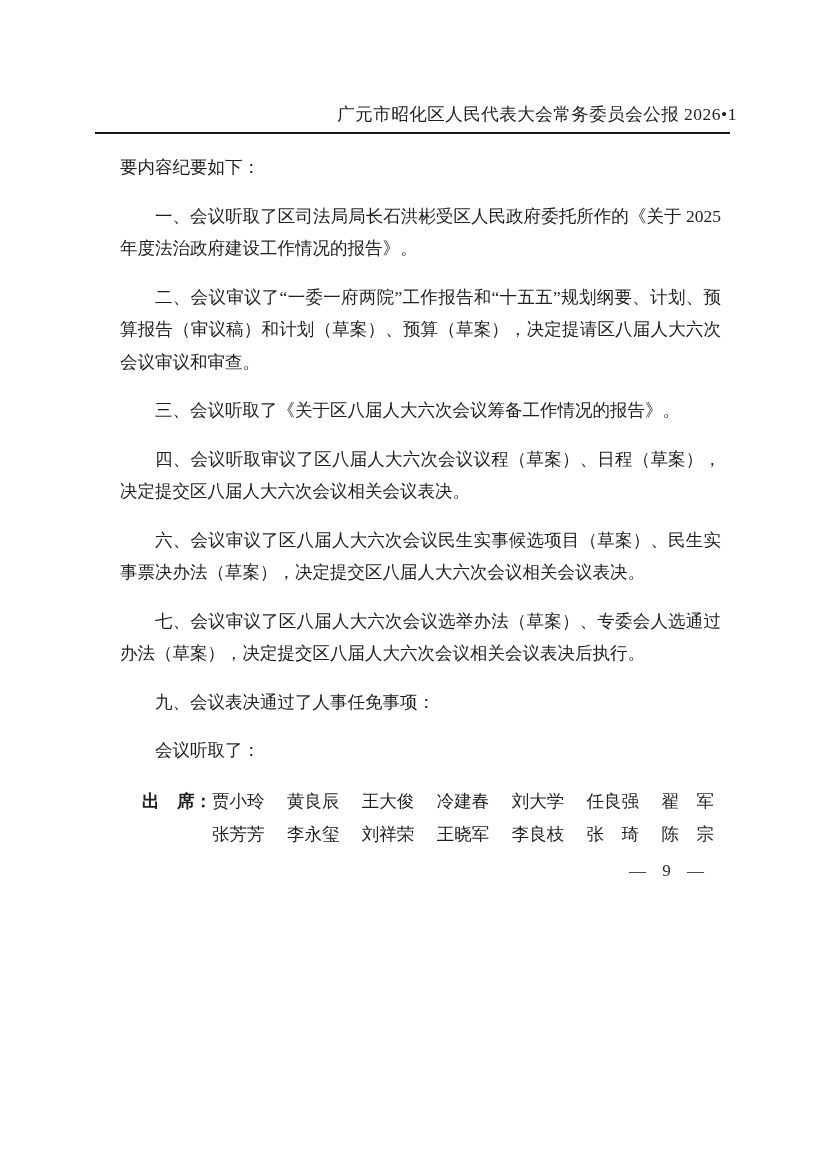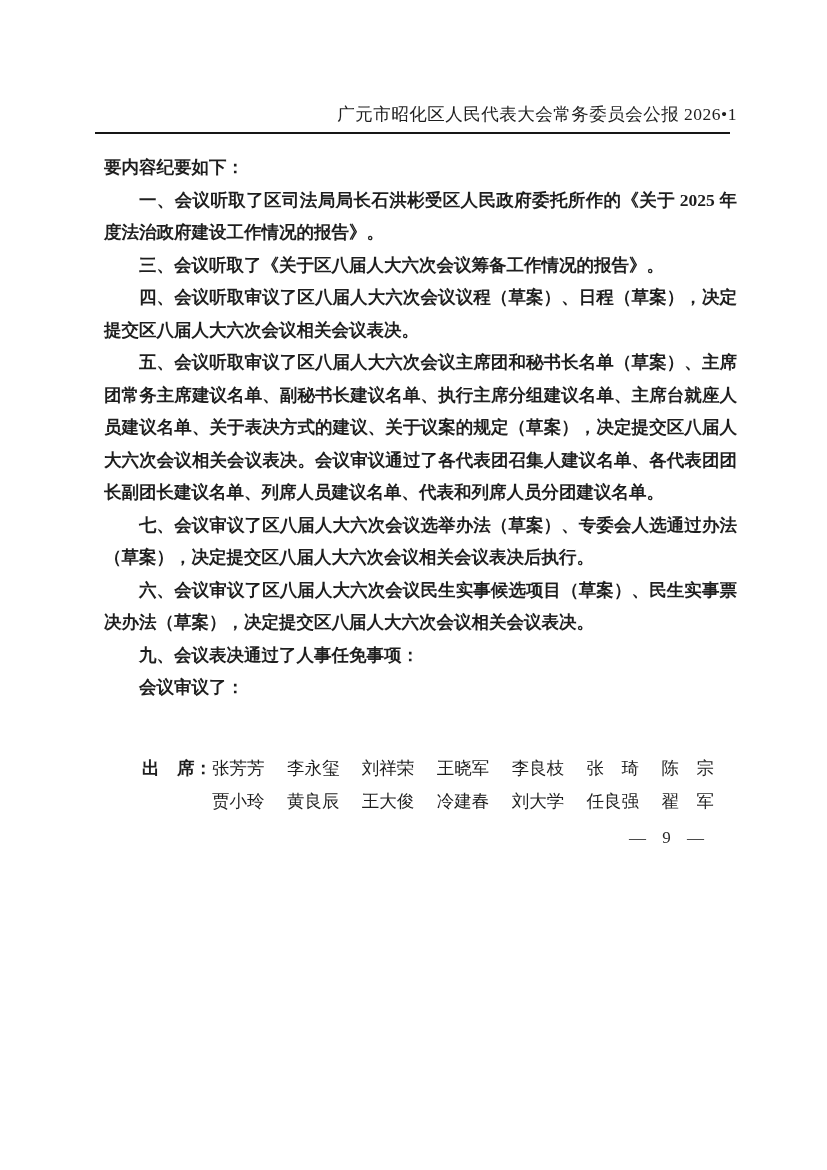--- a/index.html
+++ b/index.html
@@ -30,26 +30,26 @@
     margin-left: -9px;
     margin-right: 7px;
   }
   
   .doc-body {
     margin-top: 17px;
     font-size: 17.5px;
     line-height: 32.5px;
     text-align: justify;
   }
-  .doc-body p { margin: 0; text-indent: 2em; font-weight: bold; }
+  .doc-body p { margin: 16px; text-indent: 2em; }
   .doc-body p.no-indent { text-indent: 0; }
   
   .attendance {
     display: flex;
-    margin-top: 48px;
+    margin-top: 18px;
     margin-left: 38px;
     font-size: 17.5px;
     line-height: 33px;
   }
   .att-label { font-weight: bold; white-space: pre; flex: 0 0 auto; }
   .att-rows { width: 502px; }
   .att-row { display: flex; justify-content: space-between; }
   .att-name { white-space: pre; }
   
   .footer {
@@ -67,49 +67,49 @@
 <div class="page">
 
   <div class="header">
     <div class="header-title">广元市昭化区人民代表大会常务委员会公报 2026•1</div>
     <div class="header-rule"></div>
   </div>
 
   <div class="doc-body">
     <p class="no-indent">要内容纪要如下：</p>
     <p>一、会议听取了区司法局局长石洪彬受区人民政府委托所作的《关于 2025 年度法治政府建设工作情况的报告》。</p>
+    <p>二、会议审议了“一委一府两院”工作报告和“十五五”规划纲要、计划、预算报告（审议稿）和计划（草案）、预算（草案），决定提请区八届人大六次会议审议和审查。</p>
     <p>三、会议听取了《关于区八届人大六次会议筹备工作情况的报告》。</p>
     <p>四、会议听取审议了区八届人大六次会议议程（草案）、日程（草案），决定提交区八届人大六次会议相关会议表决。</p>
-    <p>五、会议听取审议了区八届人大六次会议主席团和秘书长名单（草案）、主席团常务主席建议名单、副秘书长建议名单、执行主席分组建议名单、主席台就座人员建议名单、关于表决方式的建议、关于议案的规定（草案），决定提交区八届人大六次会议相关会议表决。会议审议通过了各代表团召集人建议名单、各代表团团长副团长建议名单、列席人员建议名单、代表和列席人员分团建议名单。</p>
+    <p>六、会议审议了区八届人大六次会议民生实事候选项目（草案）、民生实事票决办法（草案），决定提交区八届人大六次会议相关会议表决。</p>
     <p>七、会议审议了区八届人大六次会议选举办法（草案）、专委会人选通过办法（草案），决定提交区八届人大六次会议相关会议表决后执行。</p>
-    <p>六、会议审议了区八届人大六次会议民生实事候选项目（草案）、民生实事票决办法（草案），决定提交区八届人大六次会议相关会议表决。</p>
     <p>九、会议表决通过了人事任免事项：</p>
-    <p>会议审议了：</p>
+    <p>会议听取了：</p>
   </div>
 
   <div class="attendance">
     <div class="att-label">出　席：</div>
     <div class="att-rows">
+        <div class="att-row">
+          <span class="att-name">贾小玲</span>
+          <span class="att-name">黄良辰</span>
+          <span class="att-name">王大俊</span>
+          <span class="att-name">冷建春</span>
+          <span class="att-name">刘大学</span>
+          <span class="att-name">任良强</span>
+          <span class="att-name">翟　军</span>
+        </div>
         <div class="att-row">
           <span class="att-name">张芳芳</span>
           <span class="att-name">李永玺</span>
           <span class="att-name">刘祥荣</span>
           <span class="att-name">王晓军</span>
           <span class="att-name">李良枝</span>
           <span class="att-name">张　琦</span>
           <span class="att-name">陈　宗</span>
-        </div>
-        <div class="att-row">
-          <span class="att-name">贾小玲</span>
-          <span class="att-name">黄良辰</span>
-          <span class="att-name">王大俊</span>
-          <span class="att-name">冷建春</span>
-          <span class="att-name">刘大学</span>
-          <span class="att-name">任良强</span>
-          <span class="att-name">翟　军</span>
         </div>
       </div>
   </div>
 
   <div class="footer">
     <span>— 9 —</span>
   </div>
 
 </div>
 

